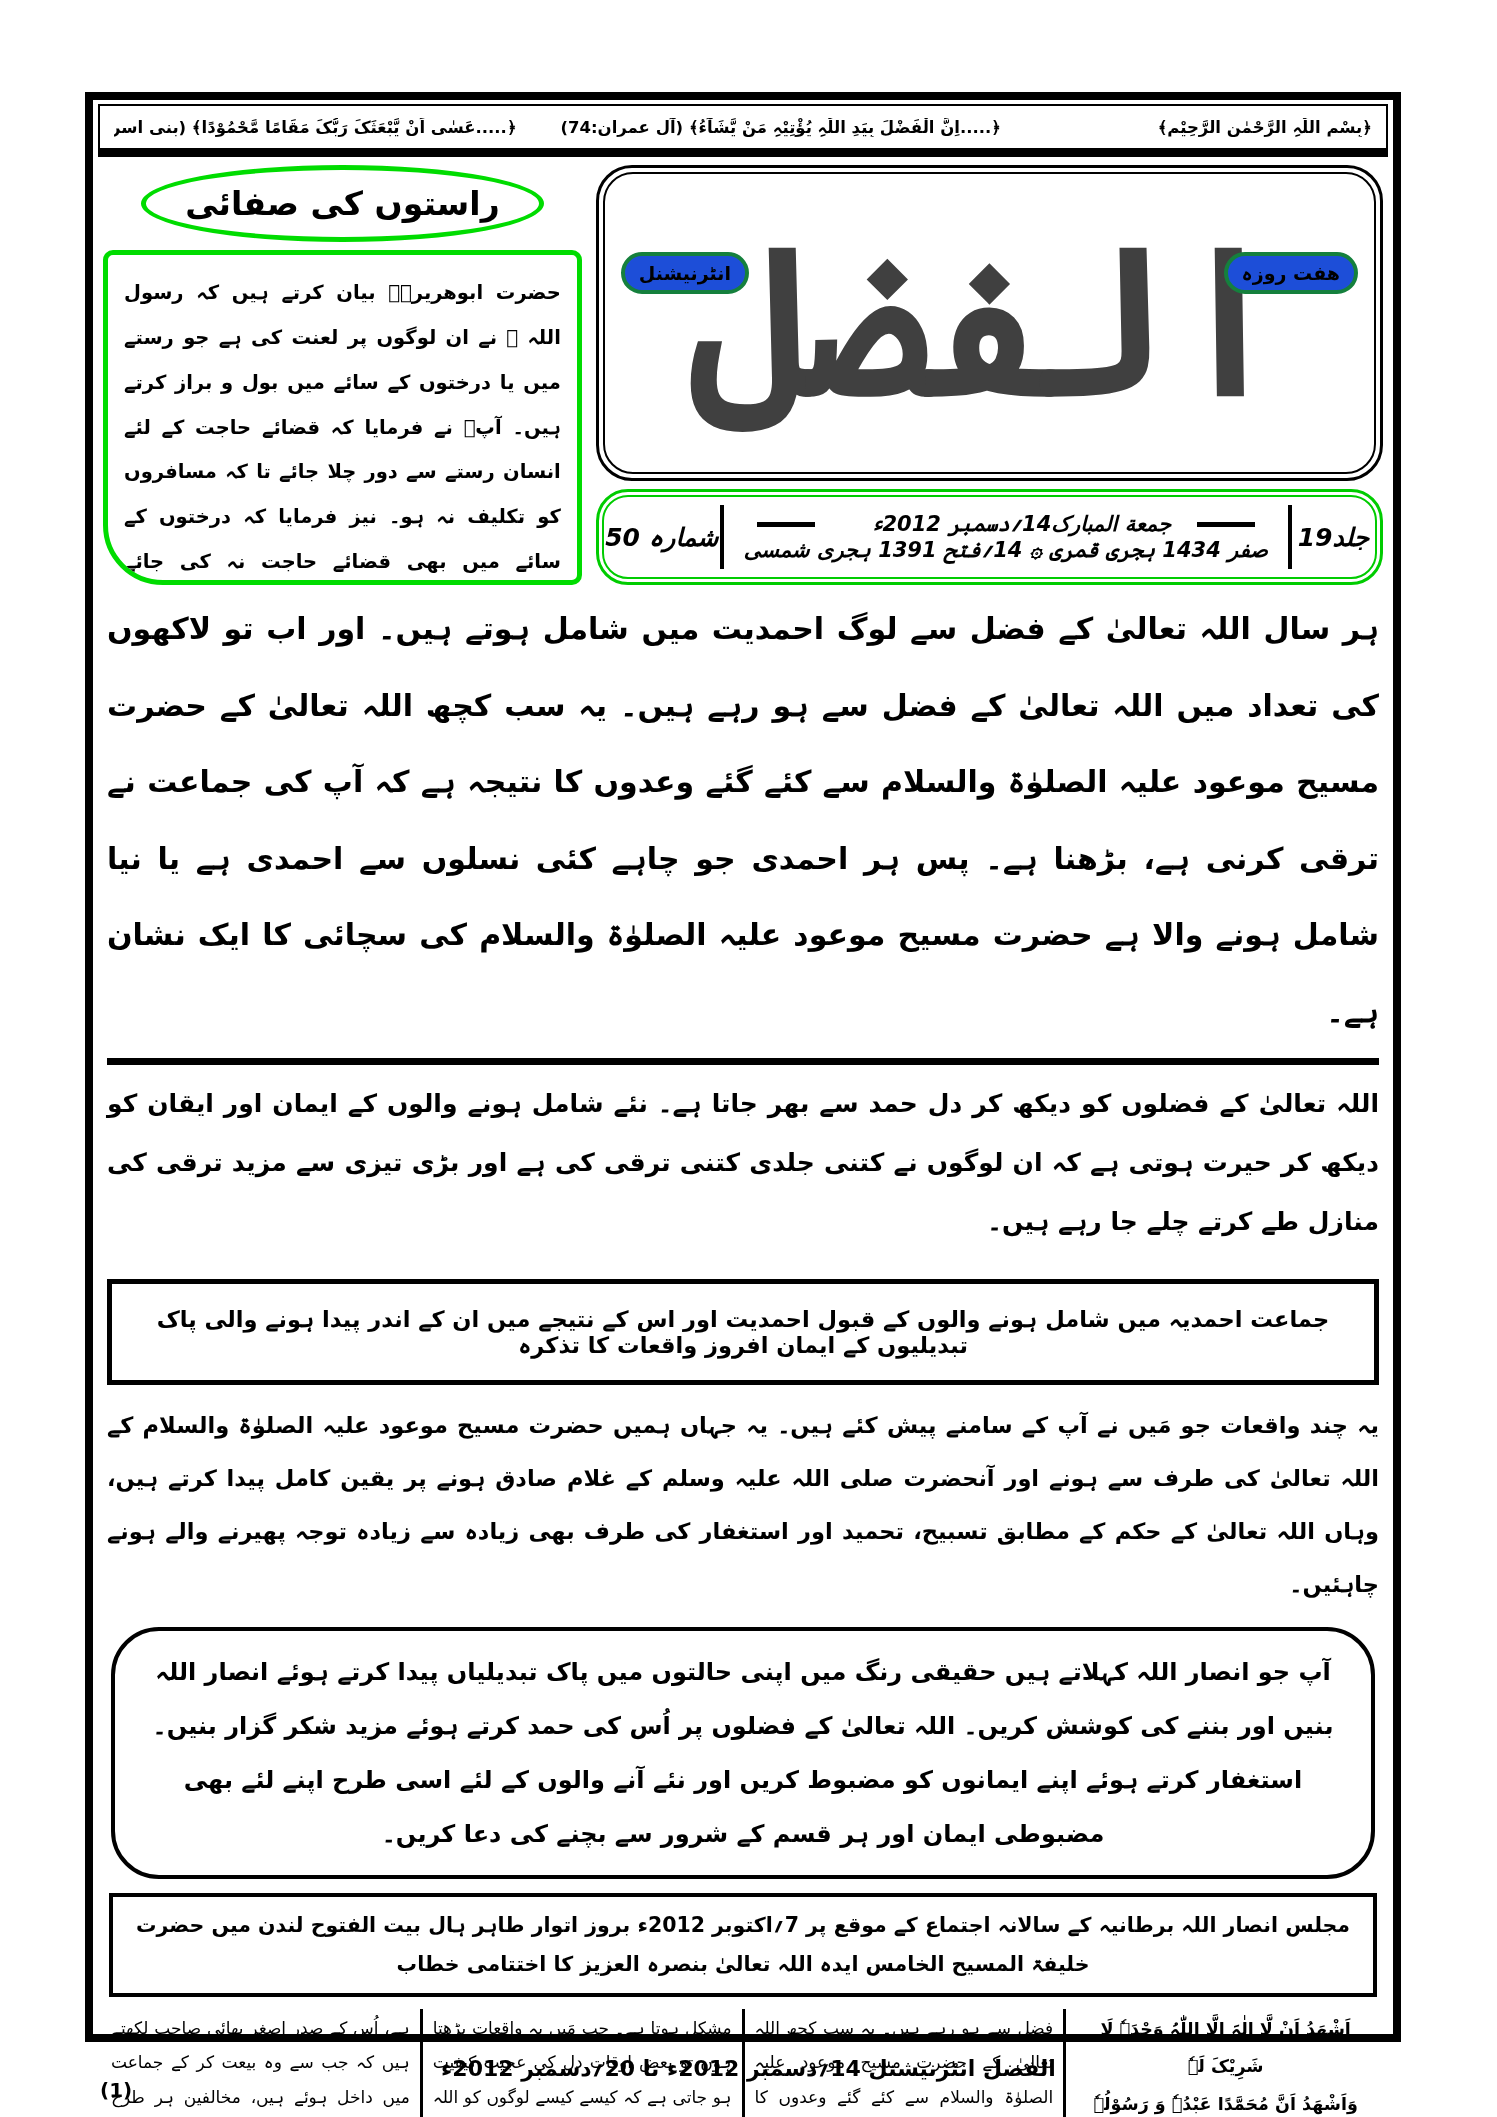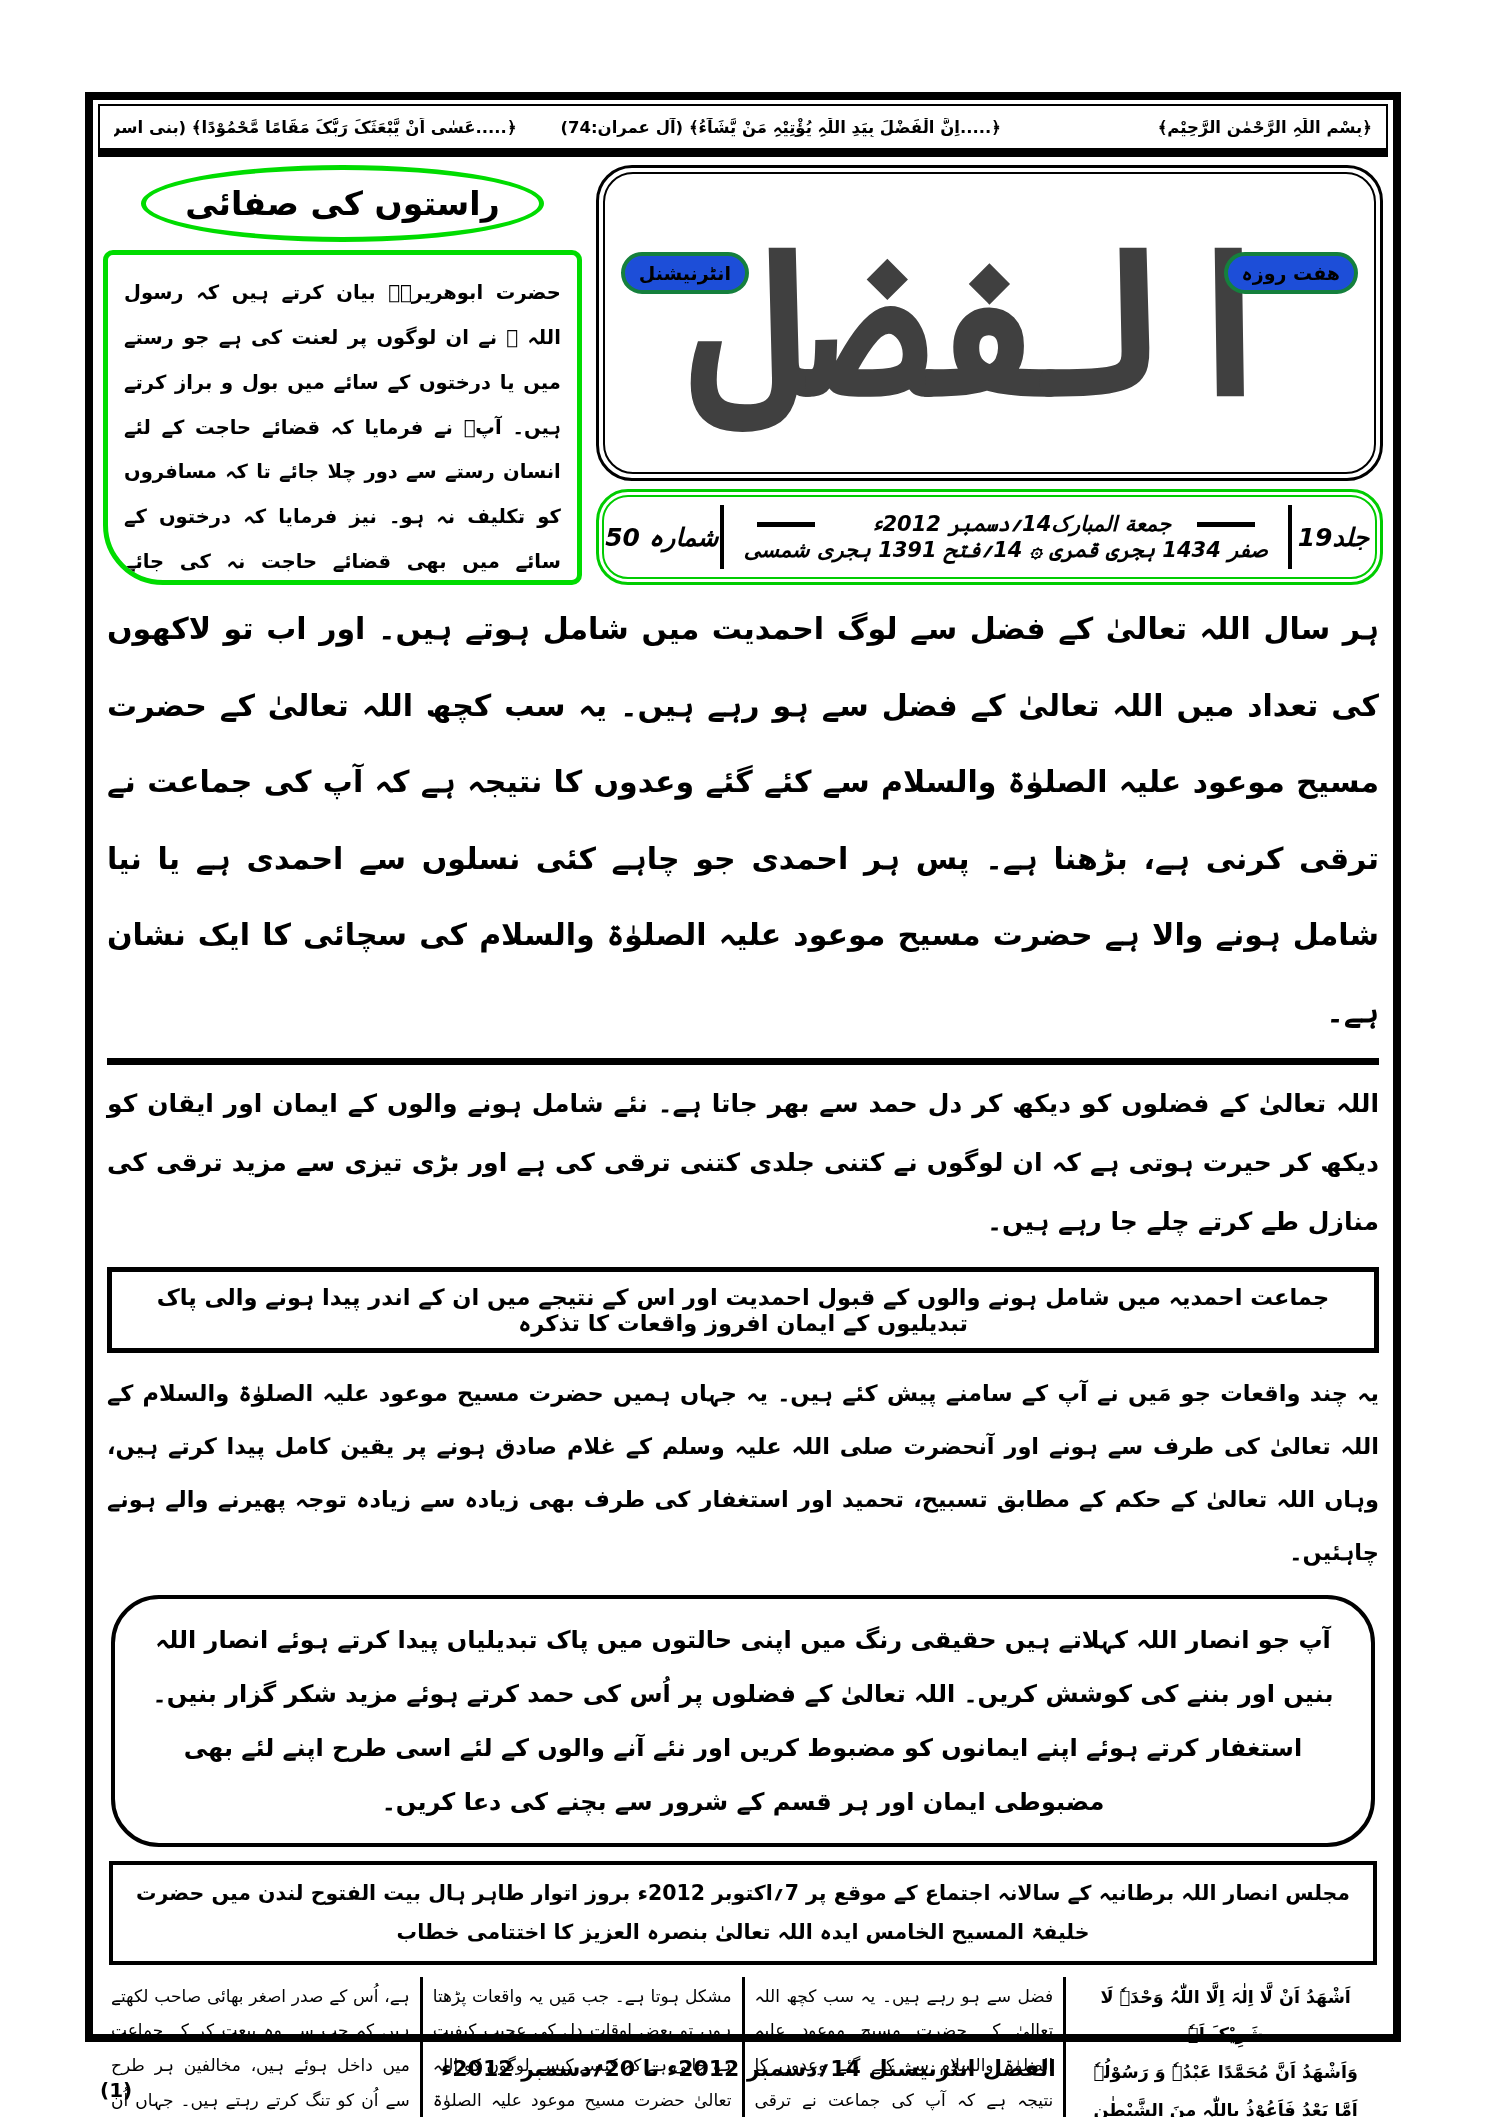--- a/index.html
+++ b/index.html
@@ -45,21 +45,21 @@
   .hadith-title { border: 5px solid #00DC00; border-radius: 50%; width: 84%; margin: 0 auto;
     text-align: center; font-size: 33px; font-weight: bold; padding: 14px 10px; }
   .hadith-box { flex: 1; border: 5px solid #00DC00; border-radius: 10px 10px 10px 60px;
     margin-top: 8px; padding: 16px 16px 8px; font-size: 19.5px; font-weight: bold;
     text-align: justify; line-height: 2.3; overflow: hidden; }
   
   .mainbody { padding: 2px 14px 0; }
   .p1 { font-size: 30px; font-weight: bold; text-align: justify; line-height: 2.55; }
   .hr1 { height: 7px; background: #000; margin: 8px 0 10px; }
   .p2 { font-size: 25px; font-weight: bold; text-align: justify; line-height: 2.35; }
-  .bar1 { border: 5px solid #000; margin: 16px 0 14px; padding: 12px 8px; font-size: 22.5px;
+  .bar1 { border: 5px solid #000; margin: 28px 0 14px; padding: 22px 8px; font-size: 22.5px;
     font-weight: bold; text-align: center; }
   .p3 { font-size: 22.5px; font-weight: bold; text-align: justify; line-height: 2.35; }
   .qbox { border: 4px solid #000; border-radius: 48px; margin: 16px 4px 14px; padding: 14px 30px;
     font-size: 24px; font-weight: bold; text-align: center; line-height: 2.25; }
   .bar2 { border: 4px solid #000; margin: 4px 2px 12px; padding: 9px 10px; font-size: 20.5px;
     font-weight: bold; text-align: center; line-height: 1.9; }
   
   .cols { display: flex; direction: rtl; margin: 6px 8px 0; height: 560px; overflow: hidden; }
   .col { flex: 1; padding: 2px 10px 0; font-size: 17px; line-height: 2.05; text-align: justify; }
   .col:not(:last-child) { border-left: 3px solid #000; }

